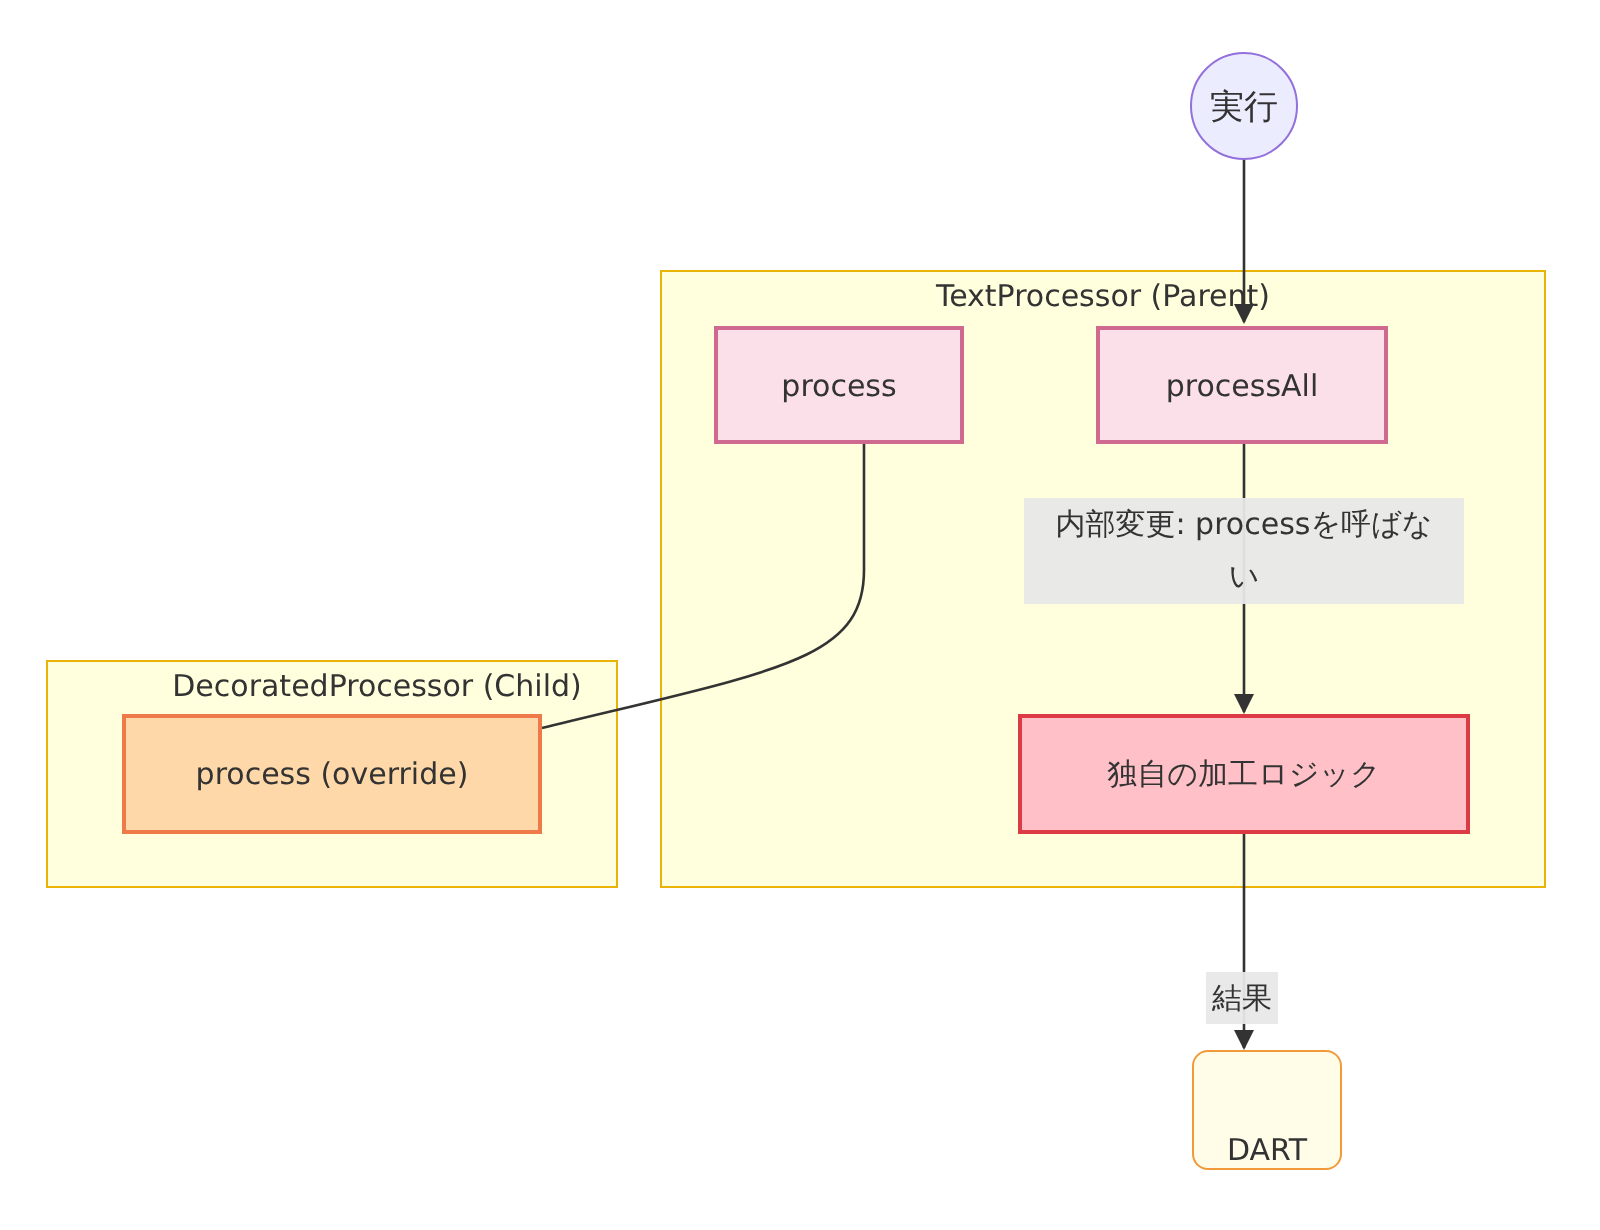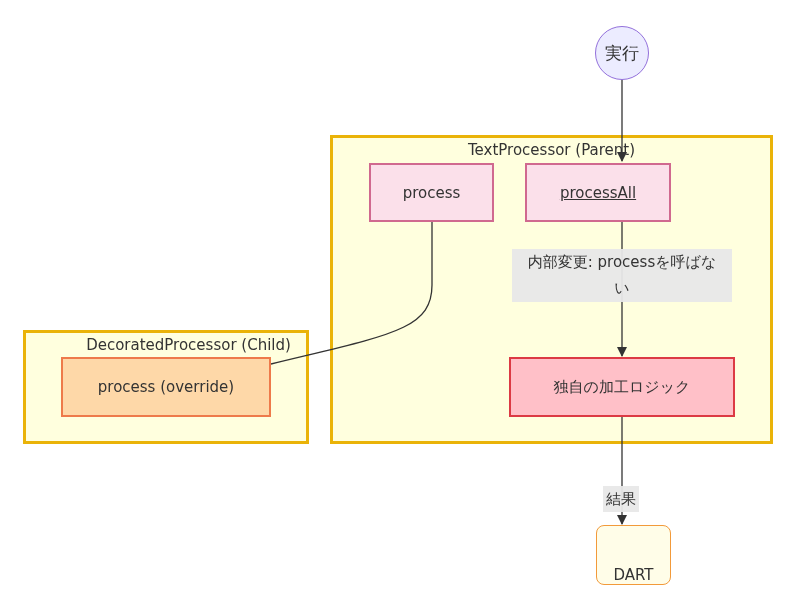--- a/index.html
+++ b/index.html
@@ -1,19 +1,19 @@
 <!DOCTYPE html>
 <html><head>
 <meta charset="utf-8">
 <style>
   html, body { margin: 0; padding: 0; background: #ffffff; }
   body { width: 800px; height: 615px; position: relative; overflow: hidden;
          font-family: "DejaVu Sans", "Liberation Sans", sans-serif; color: #333333; }
   .abs { position: absolute; box-sizing: border-box; }
-  .subgraph { background: #ffffde; border: 3px solid #eab308; }
+  .subgraph { background: #ffffde; border: 1px solid #eab308; }
   .sg-title { position: absolute; left: 0; right: 0; text-align: center; font-size: 15px; color: #333; }
   .node { display: flex; align-items: center; justify-content: center; text-align: center; font-size: 15px; color: #333; }
   .n-pink { background: #fbe0ea; border: 2px solid #d0698f; }
   .n-orange { background: #fed8a8; border: 2px solid #ee7a4a; }
   .n-red { background: #ffc0c8; border: 2px solid #dc3a44; }
   .n-dart { background: #fffde8; border: 1.5px solid #f29a3a; border-radius: 8px; }
   .n-circle { background: #ececff; border: 1.5px solid #9370db; border-radius: 50%; font-size: 17px; }
   .edge-label { background: rgba(232,232,232,0.95); font-size: 15px; color: #333; text-align: center; line-height: 26px; }
   svg.edges { position: absolute; left: 0; top: 0; }
 </style>
@@ -37,25 +37,25 @@
   <path d="M622,79 L622,161" stroke="#333" stroke-width="1.3" fill="none" marker-end="url(#arrow)"></path>
   <path d="M622,222 L622,356" stroke="#333" stroke-width="1.3" fill="none" marker-end="url(#arrow)"></path>
   <path d="M432,222 L432,285 C432,330 390,335 271,364" stroke="#333" stroke-width="1.3" fill="none"></path>
   <path d="M622,416 L622,524" stroke="#333" stroke-width="1.3" fill="none" marker-end="url(#arrow)"></path>
 </svg>
 
 <div class="abs node n-circle" style="left:595px; top:26px; width:54px; height:54px;">
   <span>実行</span>
 </div>
 
-<div class="abs node n-pink" style="left:369px; top:163px; width:125px; height:59px;">
+<div class="abs node n-pink" style="left:357px; top:163px; width:125px; height:59px;">
   <span>process</span>
 </div>
 
-<div class="abs node n-pink" style="left:525px; top:163px; width:146px; height:59px;text-decoration:underline;">
+<div class="abs node n-pink" style="left:548px; top:163px; width:146px; height:59px;">
   <span>processAll</span>
 </div>
 
 <div class="abs edge-label" style="left:512px; top:249px; width:220px; height:53px; padding:0 12px;">内部変更: processを呼ばない</div>
 
 <div class="abs node n-red" style="left:509px; top:357px; width:226px; height:60px;">
   <span>独自の加工ロジック</span>
 </div>
 
 <div class="abs node n-orange" style="left:61px; top:357px; width:210px; height:60px;">

